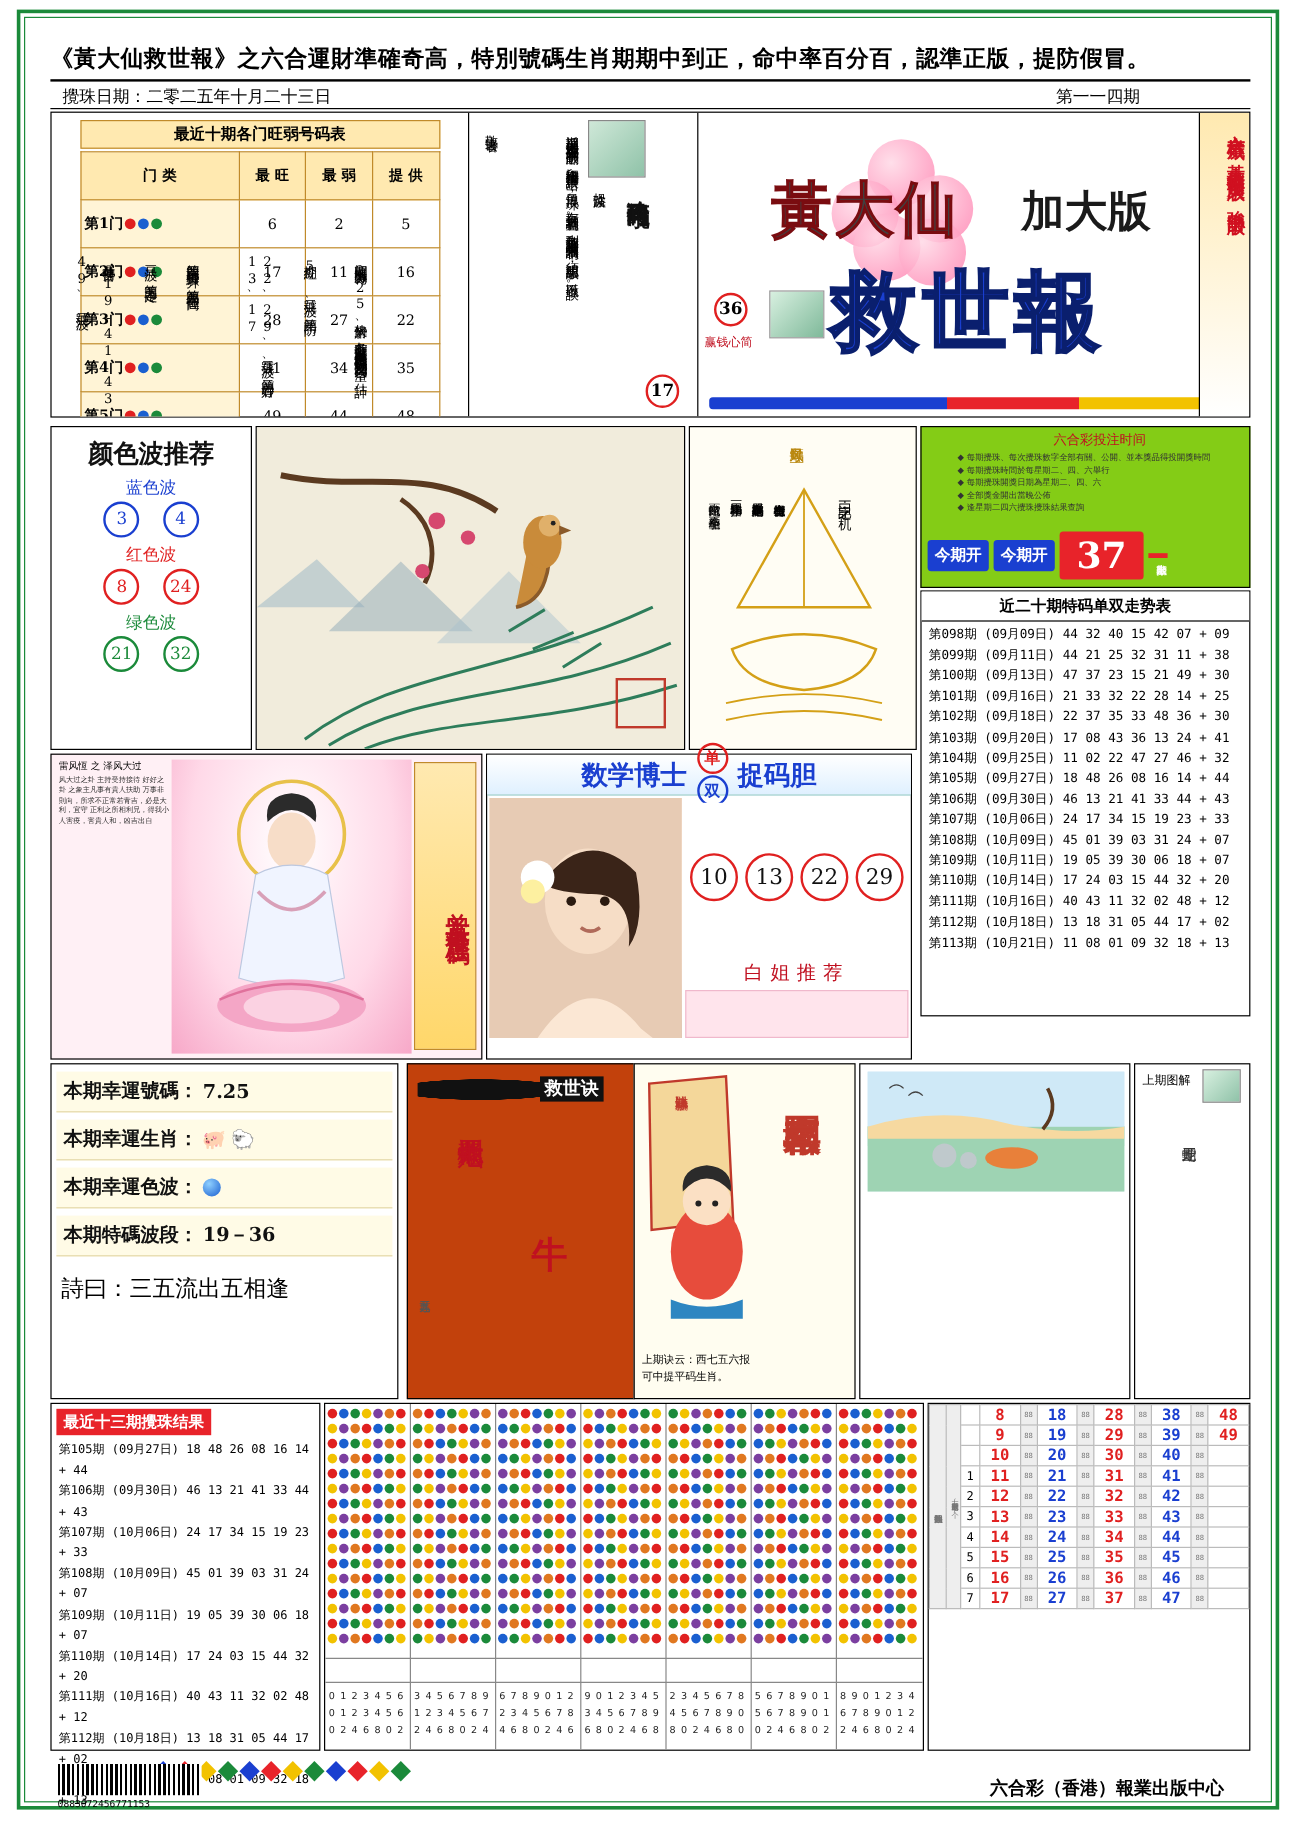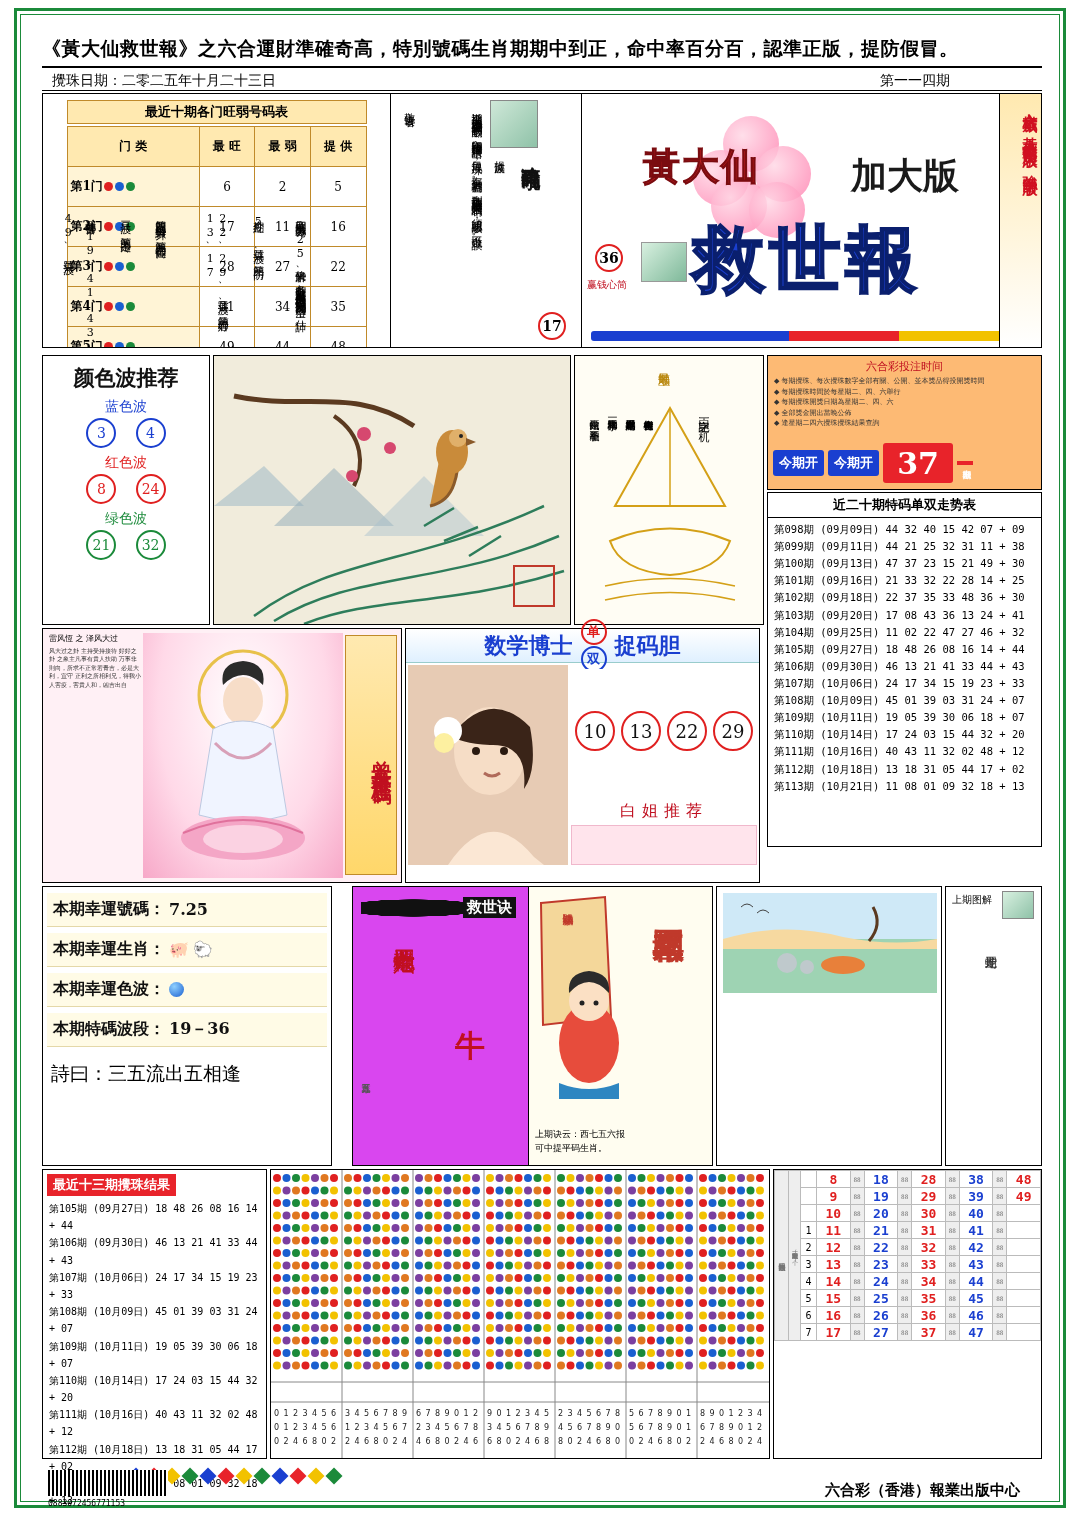--- a/index.html
+++ b/index.html
@@ -92,22 +92,22 @@
   .mast-mid {
     position: absolute; left: 349px; top: 0; width: 190px; height: 253px;
     border-right: 1px solid #000;
   }
   .mast-right {
     position: absolute; left: 540px; top: 0; right: 0; height: 253px;
   }
   .brand-title {
     position: absolute; left: 60px; top: 48px;
     font-family: Liberation Sans, sans-serif;
-    font-size: 37px; font-weight: bold;
-    color: #b91c1c;
+    font-size: 50px; font-weight: bold;
+    color: #404040;
     -webkit-text-stroke: 1px #7a0c10;
     letter-spacing: 2px;
   }
   .brand-sub {
     position: absolute; left: 268px; top: 58px;
     font-family: "DejaVu Serif", serif;
     font-size: 36px; font-weight: bold; color: #1a1a1a;
   }
   .brand-main {
     position: absolute; left: 110px; top: 118px;
@@ -163,21 +163,21 @@
   }
   .nball.blue{border-color:#1a3fd0;color:#1a3fd0;}
   .nball.red{border-color:#e02020;color:#e02020;}
   .nball.green{border-color:#1b8a3a;color:#1b8a3a;}
   
   .painting { left: 213px; top: 355px; width: 358px; height: 270px;
     background: linear-gradient(180deg,#f2efe2,#efe9d6); }
   .scroll2 { left: 574px; top: 355px; width: 190px; height: 270px;
     background: #fffdf4; }
   
-  .rinfo { left: 767px; top: 355px; width: 275px; height: 135px; background:#fdba74;}
+  .rinfo { left: 767px; top: 355px; width: 275px; height: 135px; background:#84cc16;padding-left:24px;}
   .rinfo-head { font-size: 11px; color:#c01020; font-family:"DejaVu Serif",serif; text-align:center; margin-top:3px;}
   .rinfo-lines { font-size: 7px; color:#333; padding: 2px 6px; line-height:1.5;}
   .open-row { position:absolute; left:5px; bottom:6px; display:flex; align-items:center; gap:4px;}
   .open-btn {
     background:#1a3fd0; color:#fff; font-size:13px; font-weight:bold;
     padding:4px 6px; border-radius:3px; font-family:"DejaVu Serif",serif;
   }
   .open-num {
     width:70px; height:40px; background:#e8232a; color:#fff;
     font-size:30px; font-weight:bold; display:flex; align-items:center; justify-content:center;
@@ -227,21 +227,21 @@
   .pinkbox { position:absolute; left:165px; top:196px; width:186px; height:40px; background:#ffe4ec; border:1px solid #f0b8cc;}
   
   .lucky { left: 42px; top: 886px; width: 290px; height: 280px; background:#fff;}
   .lucky-item {
     margin: 6px 4px; padding: 6px 6px; font-family:"DejaVu Serif",serif;
     font-size: 16px; font-weight: bold; color:#111;
     background:#fffbe6; border-bottom:1px solid #e4d8a8;
     display:flex; align-items:center; gap:4px;
   }
   .lucky-item .bluedot{width:15px;height:15px;border-radius:50%;background:radial-gradient(circle at 35% 30%,#8fd0ff,#1a5fd0);}
-  .vscroll { left: 352px; top: 886px; width: 190px; height: 280px; background:#d946ef; }
+  .vscroll { left: 339px; top: 886px; width: 190px; height: 280px; background:#c2410c; }
   .vscroll .swoosh { position:absolute; left:8px; top:6px; width:175px; height:30px;
      background: radial-gradient(ellipse at 30% 50%, #111 0 40%, transparent 41%);}
   .childbox { left: 528px; top: 886px; width: 185px; height: 280px; background:#fffdf0;}
   .scenery { left: 716px; top: 886px; width: 226px; height: 280px; background:#fff;}
   .scene-img { position:absolute; left:6px; top:6px; width:214px; height:100px;
     background: linear-gradient(180deg,#cfe9f7 0 45%, #9cd6b0 45% 62%, #bfe3c8 62% 100%);}
   .lastbox { left: 945px; top: 886px; width: 97px; height: 280px; background:#fff;}
   
   .results { left: 42px; top: 1169px; width: 225px; height: 290px; background:#fff;}
   .results-title {

